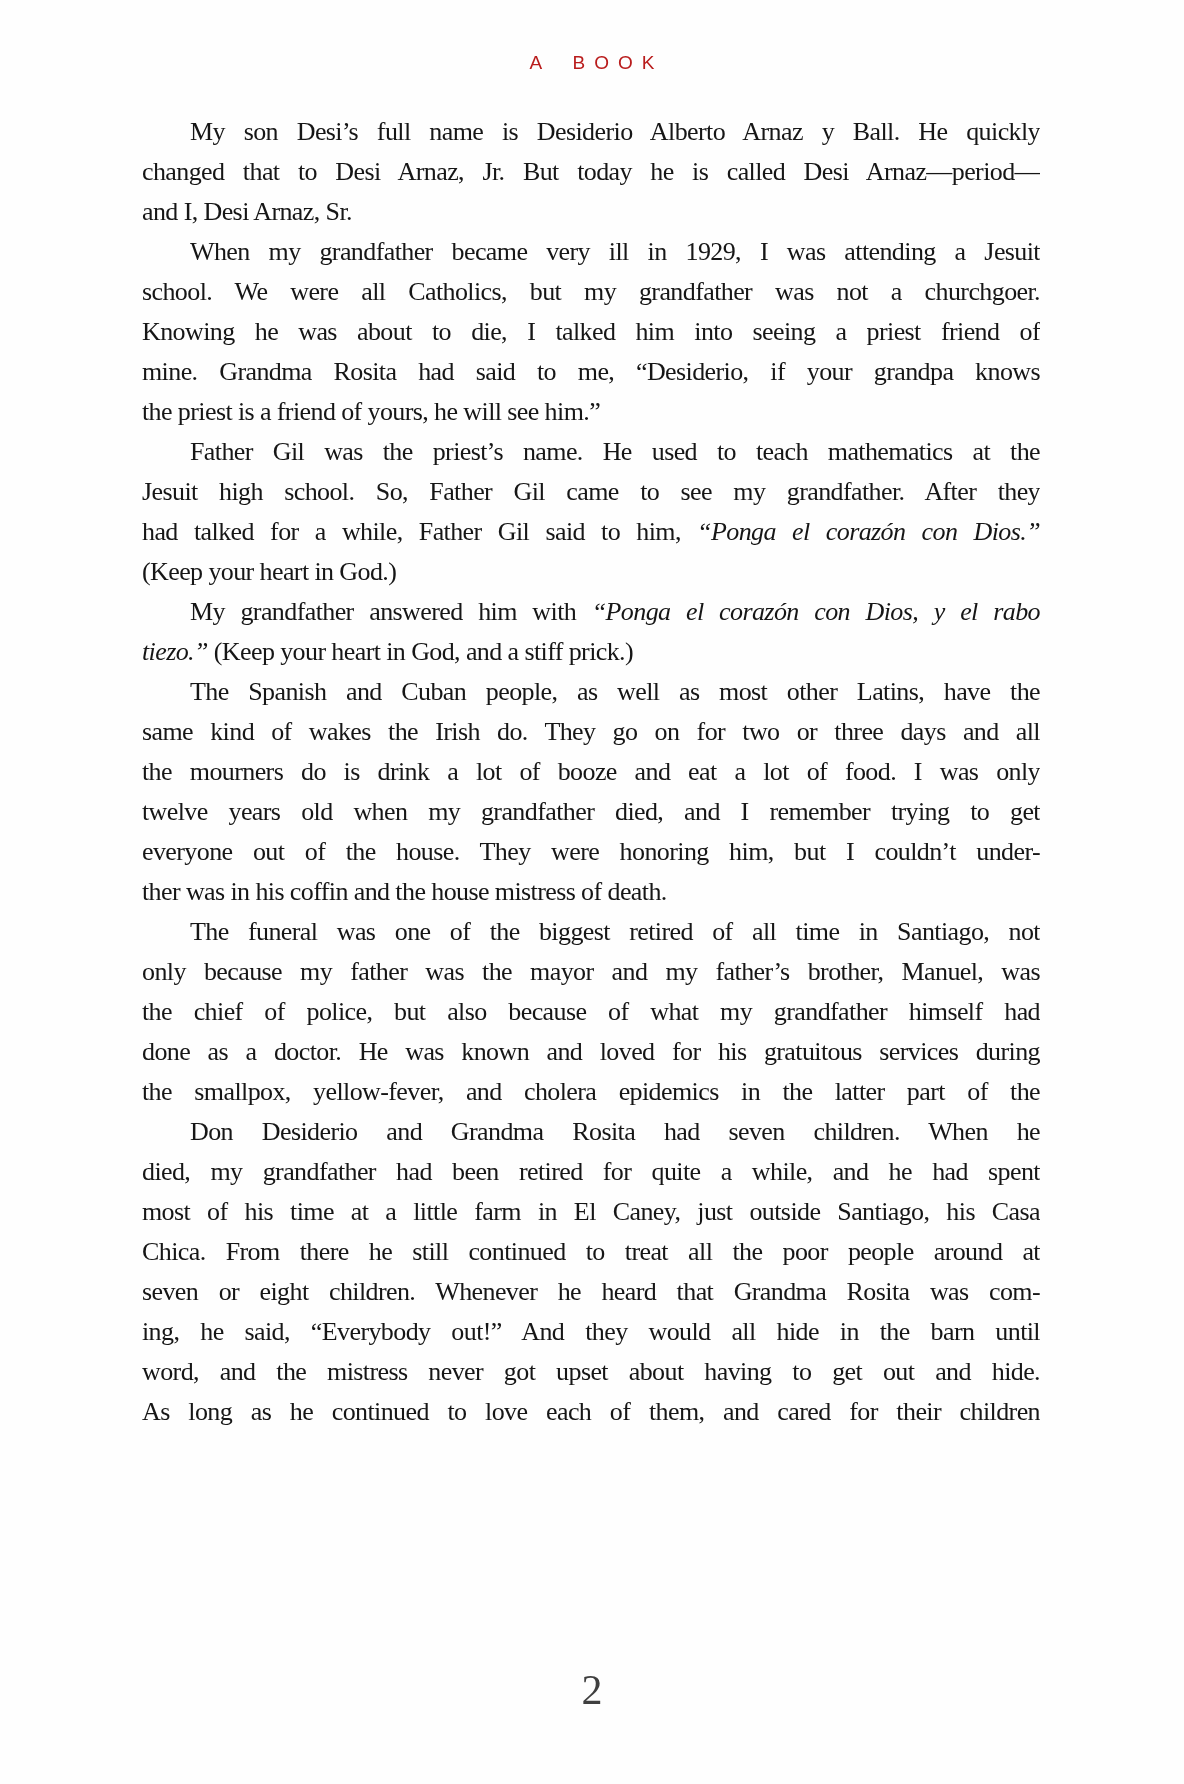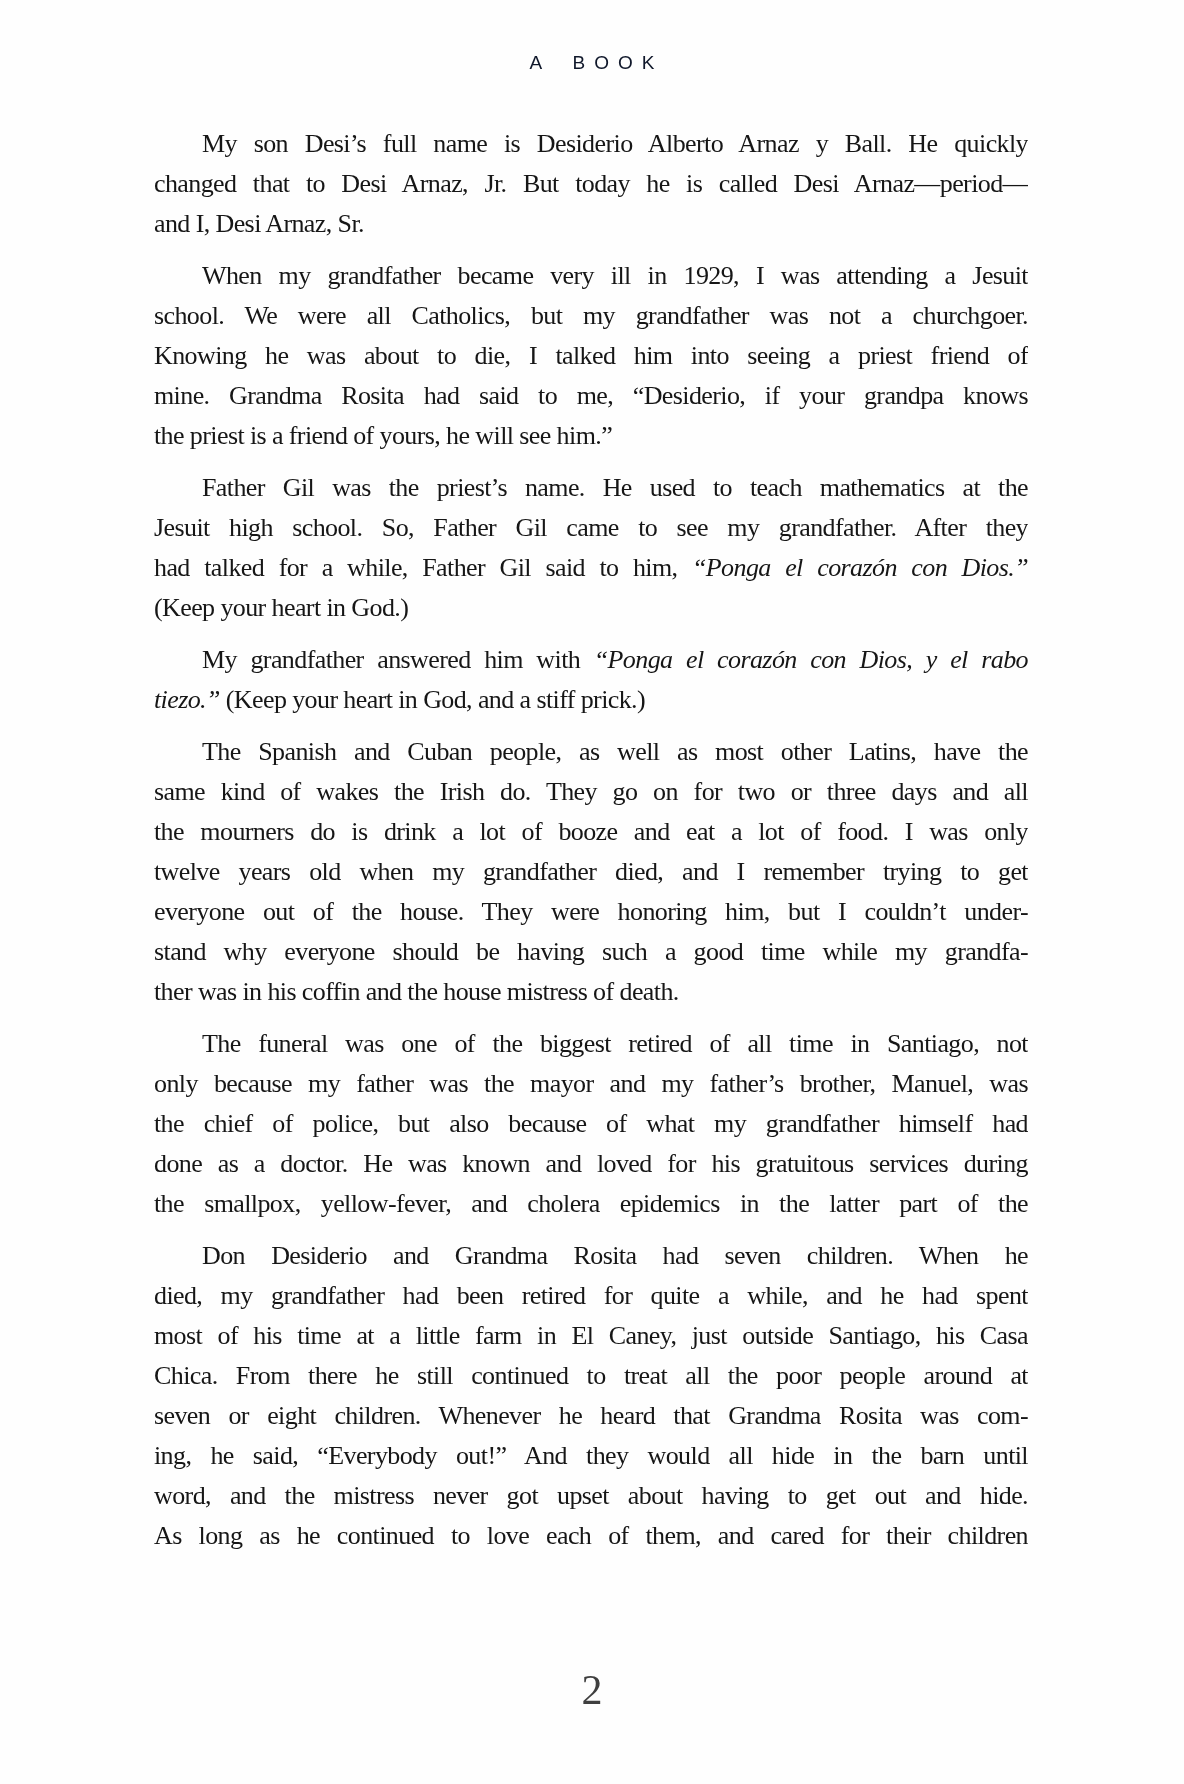--- a/index.html
+++ b/index.html
@@ -22,32 +22,32 @@
     left: 0;
     width: 100%;
     text-align: center;
     font-family: "Liberation Sans", sans-serif;
     font-size: 19px;
     font-weight: 400;
     letter-spacing: 9px;
     word-spacing: 8px;
     padding-left: 9px; 
     box-sizing: border-box;
-    color: #0f172a;
+    color: #b91c1c;
   }
   .body-text {
     position: absolute;
     left: 142px;
     top: 112px;
     width: 898px;
     font-size: 26px;
     line-height: 40px;
     letter-spacing: -0.6px;
   }
-  .paragraph { margin: 12px; padding: 0; }
+  .paragraph { margin: 0; padding: 0; }
   .line {
     height: 40px;
     overflow: hidden;
     text-align: justify;
     text-align-last: justify;
   }
   .line.last {
     text-align-last: left;
   }
   .line.indent {
@@ -96,21 +96,20 @@
       <div class="paragraph">
         <div class="line indent"><span>My grandfather answered him with </span><span class="it">“Ponga el corazón con Dios, y el rabo</span></div>
         <div class="line last"><span class="it">tiezo.”</span><span> (Keep your heart in God, and a stiff prick.)</span></div>
       </div>
       <div class="paragraph">
         <div class="line indent"><span>The Spanish and Cuban people, as well as most other Latins, have the</span></div>
         <div class="line"><span>same kind of wakes the Irish do. They go on for two or three days and all</span></div>
         <div class="line"><span>the mourners do is drink a lot of booze and eat a lot of food. I was only</span></div>
         <div class="line"><span>twelve years old when my grandfather died, and I remember trying to get</span></div>
         <div class="line"><span>everyone out of the house. They were honoring him, but I couldn’t under-</span></div>
-        <div class="line"><span>stand why everyone should be having such a good time while my grandfa-</span></div>
         <div class="line last"><span>ther was in his coffin and the house mistress of death.</span></div>
       </div>
       <div class="paragraph">
         <div class="line indent"><span>The funeral was one of the biggest retired of all time in Santiago, not</span></div>
         <div class="line"><span>only because my father was the mayor and my father’s brother, Manuel, was</span></div>
         <div class="line"><span>the chief of police, but also because of what my grandfather himself had</span></div>
         <div class="line"><span>done as a doctor. He was known and loved for his gratuitous services during</span></div>
         <div class="line"><span>the smallpox, yellow-fever, and cholera epidemics in the latter part of the</span></div>
       </div>
       <div class="paragraph">

